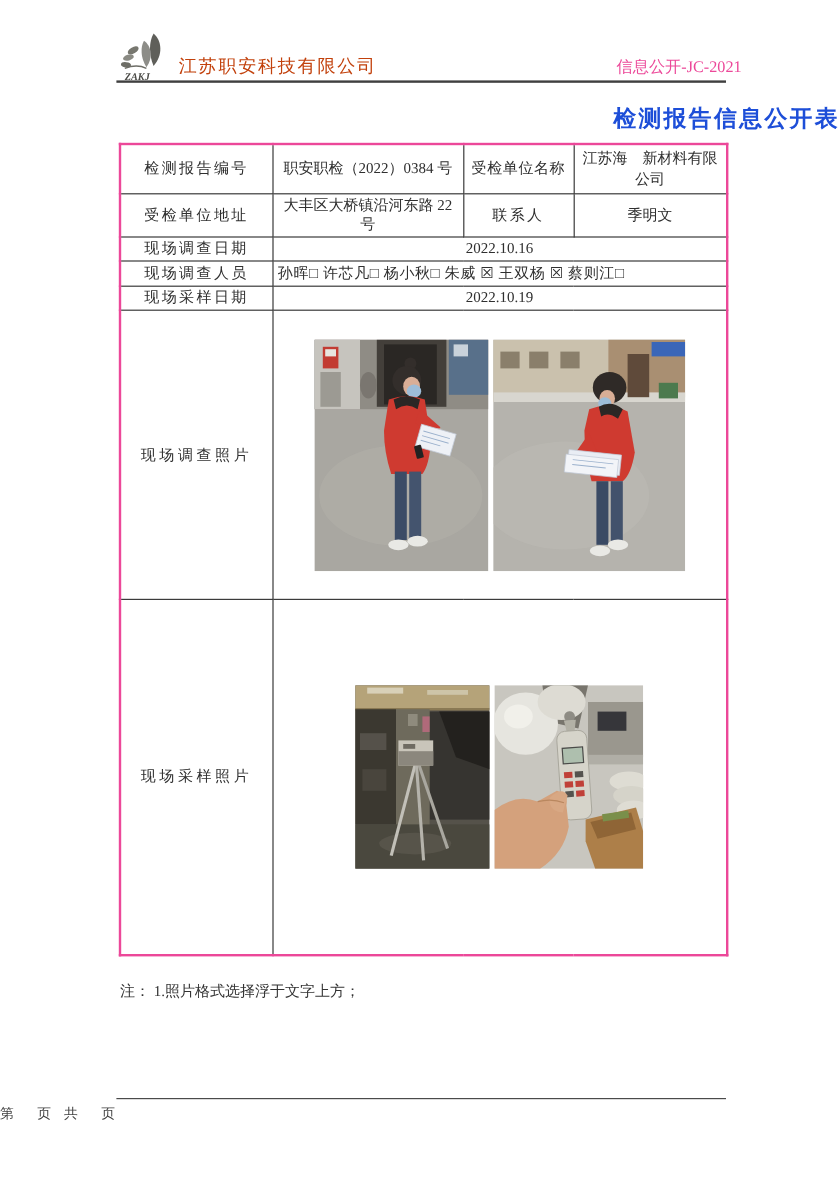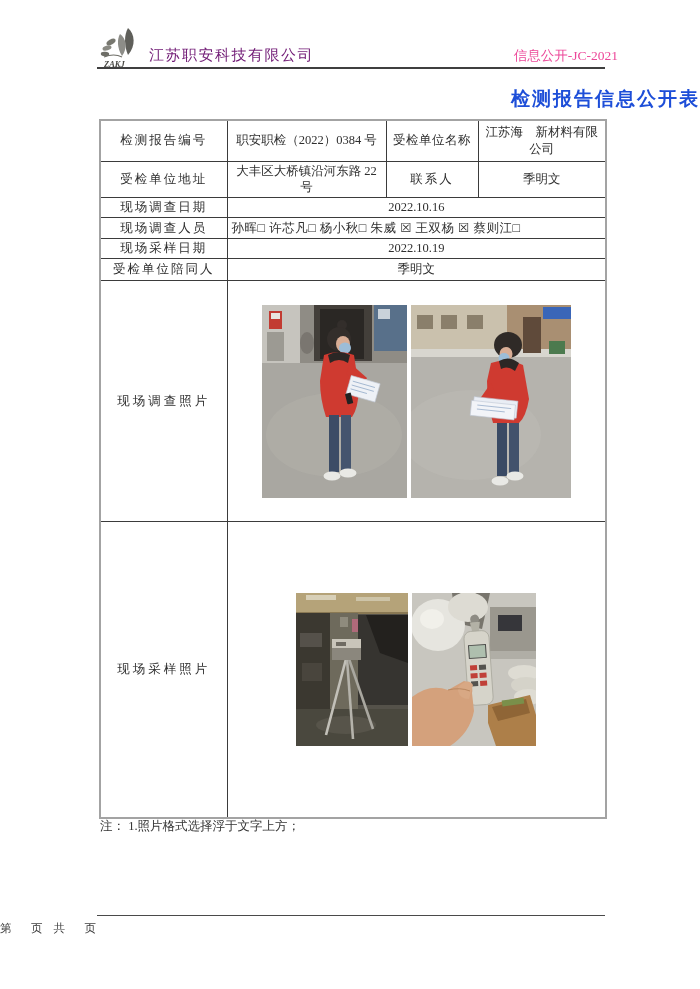--- a/index.html
+++ b/index.html
@@ -3,31 +3,31 @@
 <meta charset="utf-8">
 <style>
   html,body{margin:0;padding:0;}
   body{
     width:700px;height:989px;position:relative;background:#ffffff;
     font-family:"Liberation Serif","DejaVu Serif",serif;color:#303030;
     overflow:hidden;
   }
   
   .logo{position:absolute;left:98px;top:27px;text-align:right;}
-  .company{position:absolute;left:149px;top:46px;font-size:15px;letter-spacing:1.5px;color:#701a75;text-align:center;}
+  .company{position:absolute;left:149px;top:46px;font-size:15px;letter-spacing:1.5px;color:#c2410c;text-align:center;}
   .doccode{position:absolute;right:82px;top:47px;font-size:13.5px;color:#ec4899;}
   .hrule{position:absolute;left:97px;top:67px;width:508px;border-top:2px solid #3f3f3f;}
   
   .title{position:absolute;left:0;top:86px;width:700px;text-align:right;
          font-size:19px;font-weight:bold;letter-spacing:2px;color:#1d4ed8;}
   
   table.info{
     position:absolute;left:99px;top:119px;width:506px;
     border-collapse:collapse;table-layout:fixed;
-    border:2px solid #a3a3a3;
+    border:2px solid #ec4899;
   }
   table.info td{
     border:1px solid #3b3b3b;font-size:12.5px;color:#2f2f2f;
     padding:1px 4px;line-height:1.35;
   }
   td.lbl{text-align:center;letter-spacing:2px;}
   td.lbl.tight{letter-spacing:0;}
   td.ctr{text-align:center;}
   td.chk{text-align:left;padding-left:8px;letter-spacing:0.5px;}
   td.photocell{vertical-align:middle;padding:0;}
@@ -83,24 +83,20 @@
     <td class="lbl">现场调查日期</td>
     <td class="ctr" colspan="3">2022.10.16</td>
   </tr>
   <tr style="height:21px">
     <td class="lbl">现场调查人员</td>
     <td class="chk" colspan="3">孙晖□ 许芯凡□ 杨小秋□ 朱威 ☒ 王双杨 ☒ 蔡则江□</td>
   </tr>
   <tr style="height:17px">
     <td class="lbl">现场采样日期</td>
     <td class="ctr" colspan="3">2022.10.19</td>
-  </tr>
-  <tr style="height:22px">
-    <td class="lbl">受检单位陪同人</td>
-    <td class="ctr" colspan="3">季明文</td>
   </tr>
 
   <tr style="height:241px">
     <td class="lbl" style="letter-spacing:3px">现场调查照片</td>
     <td class="photocell" colspan="3">
       <div class="photorow">
 
         <svg width="145" height="193" viewBox="0 0 145 193">
           <rect width="145" height="193" fill="#a9a7a1"></rect>
           <g>

